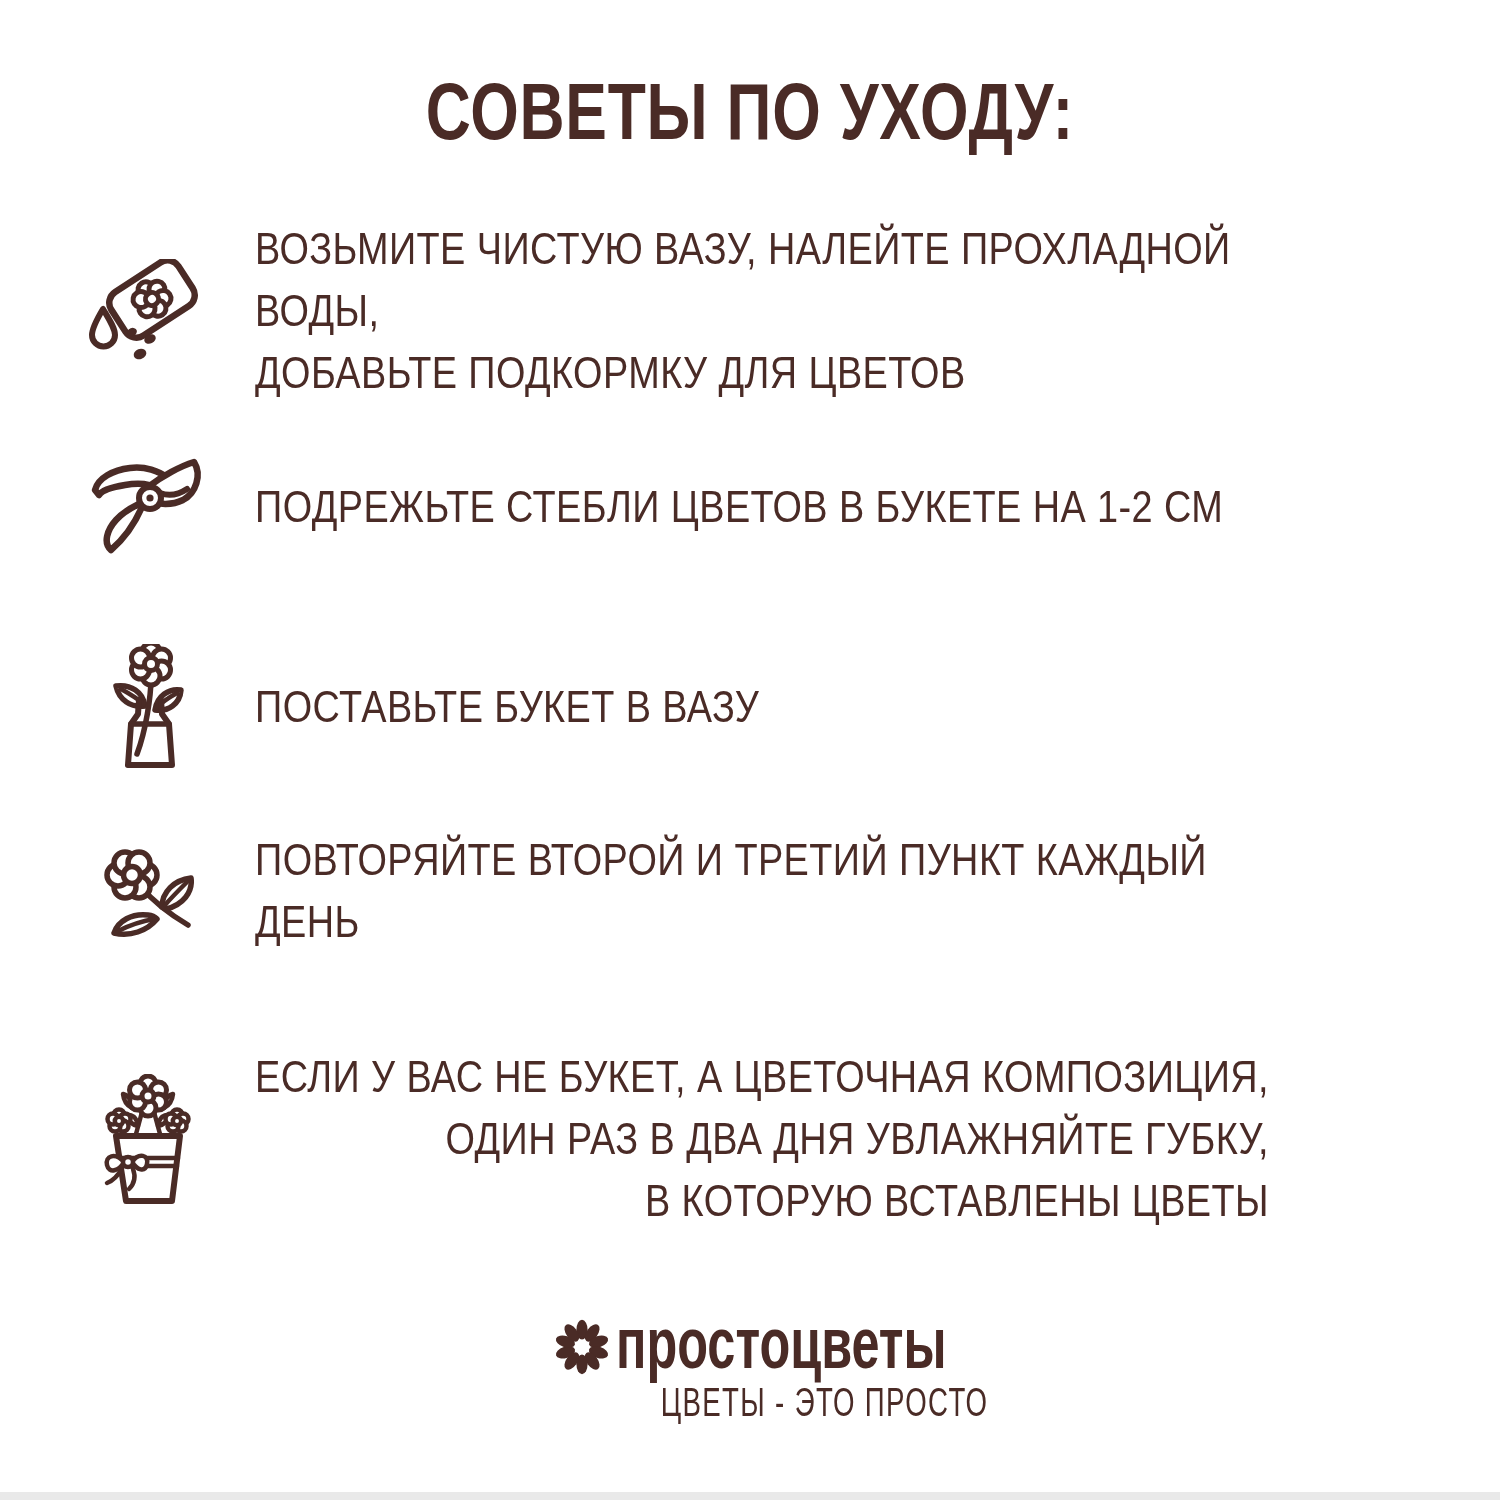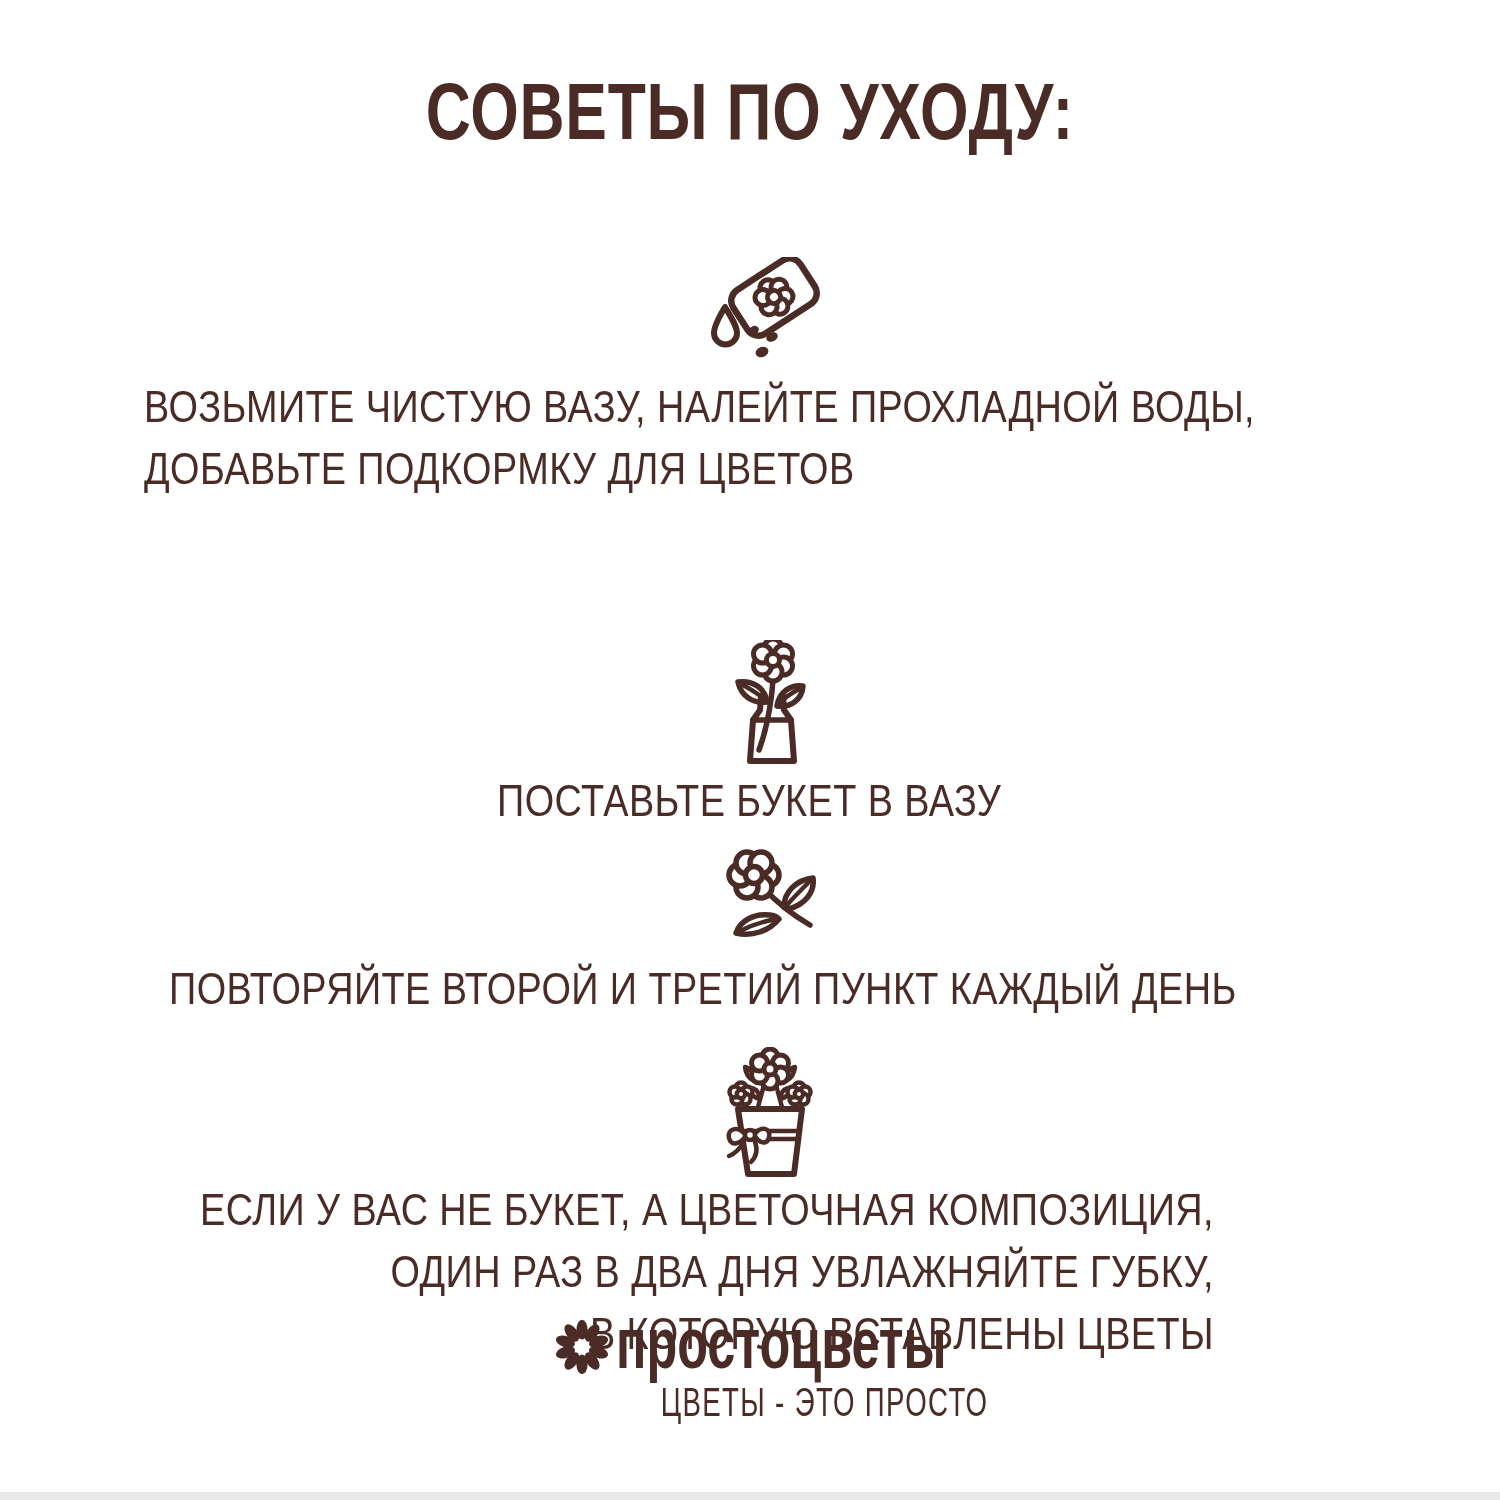--- a/index.html
+++ b/index.html
@@ -16,21 +16,21 @@
   }
   .title {
     position: absolute; top: 66px; left: 0; width: 100%;
     text-align: center;
     font-size: 80px; font-weight: bold; letter-spacing: 1px;
     transform: scaleX(0.78); transform-origin: 50% 0;
     white-space: nowrap;
   }
   .tip {
     position: absolute; left: 80px; right: 40px;
-    display: flex; align-items: center; flex-direction: column;
+    display: flex; align-items: center;
   }
   .icon-cell {
     width: 135px; flex: 0 0 135px;
     display: flex; align-items: center; justify-content: center;
   }
   .tip-text {
     margin-left: 40px;
     font-size: 44px; line-height: 62px; letter-spacing: 0.5px;
     white-space: pre-line;
     transform: scaleX(0.86); transform-origin: 0 50%;
@@ -81,20 +81,33 @@
         </g>
         <ellipse class="sd" cx="46" cy="73" rx="5" ry="4" transform="rotate(-20 46 73)"></ellipse>
         <ellipse class="sd" cx="64" cy="80" rx="6" ry="4.5" transform="rotate(-25 64 80)"></ellipse>
         <ellipse class="sd" cx="54" cy="95" rx="6.5" ry="5" transform="rotate(-20 54 95)"></ellipse>
       </svg>
     </div>
     <div class="tip-text">ВОЗЬМИТЕ ЧИСТУЮ ВАЗУ, НАЛЕЙТЕ ПРОХЛАДНОЙ ВОДЫ,
 ДОБАВЬТЕ ПОДКОРМКУ ДЛЯ ЦВЕТОВ</div>
   </div>
 
+  <div class="tip tip2">
+    <div class="icon-cell">
+      <svg width="120" height="100" viewBox="0 0 120 100">
+        <path class="wh" stroke-width="6.5" d="M7,33 C10,21 25,13 42,11 C57,9 71,14 80,21 L71,32 C61,26 48,26 37,28 C25,30 14,33 11,38 Z"></path>
+        <path class="wh" stroke-width="6.5" d="M60,30 C74,19 93,9 106,5 C114,18 108,36 95,43 C84,48.5 70,48 61,43 Z"></path>
+        <path class="ln" stroke-width="6" d="M99,32 C90,38 80,39 72,36"></path>
+        <path class="wh" stroke-width="6.5" d="M54,50 C47,66 37,81 23,93 C15,86 19,73 28,63 C36,54 45,50 51,47 Z"></path>
+        <circle class="wh" stroke-width="6" cx="62" cy="41" r="11"></circle>
+        <circle class="sd" cx="62" cy="41" r="3.6"></circle>
+      </svg>
+    </div>
+    <div class="tip-text">ПОДРЕЖЬТЕ СТЕБЛИ ЦВЕТОВ В БУКЕТЕ НА 1-2 СМ</div>
+  </div>
 
   <div class="tip tip3">
     <div class="icon-cell">
       <svg width="74" height="126" viewBox="0 0 74 126">
         <path class="ln" stroke-width="5.5" d="M40,34 C40,52 35,86 26,110"></path>
         <circle class="wh" stroke-width="5" cx="40" cy="8" r="9"></circle>
         <circle class="wh" stroke-width="5" cx="50.5" cy="14" r="9"></circle>
         <circle class="wh" stroke-width="5" cx="50.5" cy="26" r="9"></circle>
         <circle class="wh" stroke-width="5" cx="40" cy="32" r="9"></circle>
         <circle class="wh" stroke-width="5" cx="29.5" cy="26" r="9"></circle>

